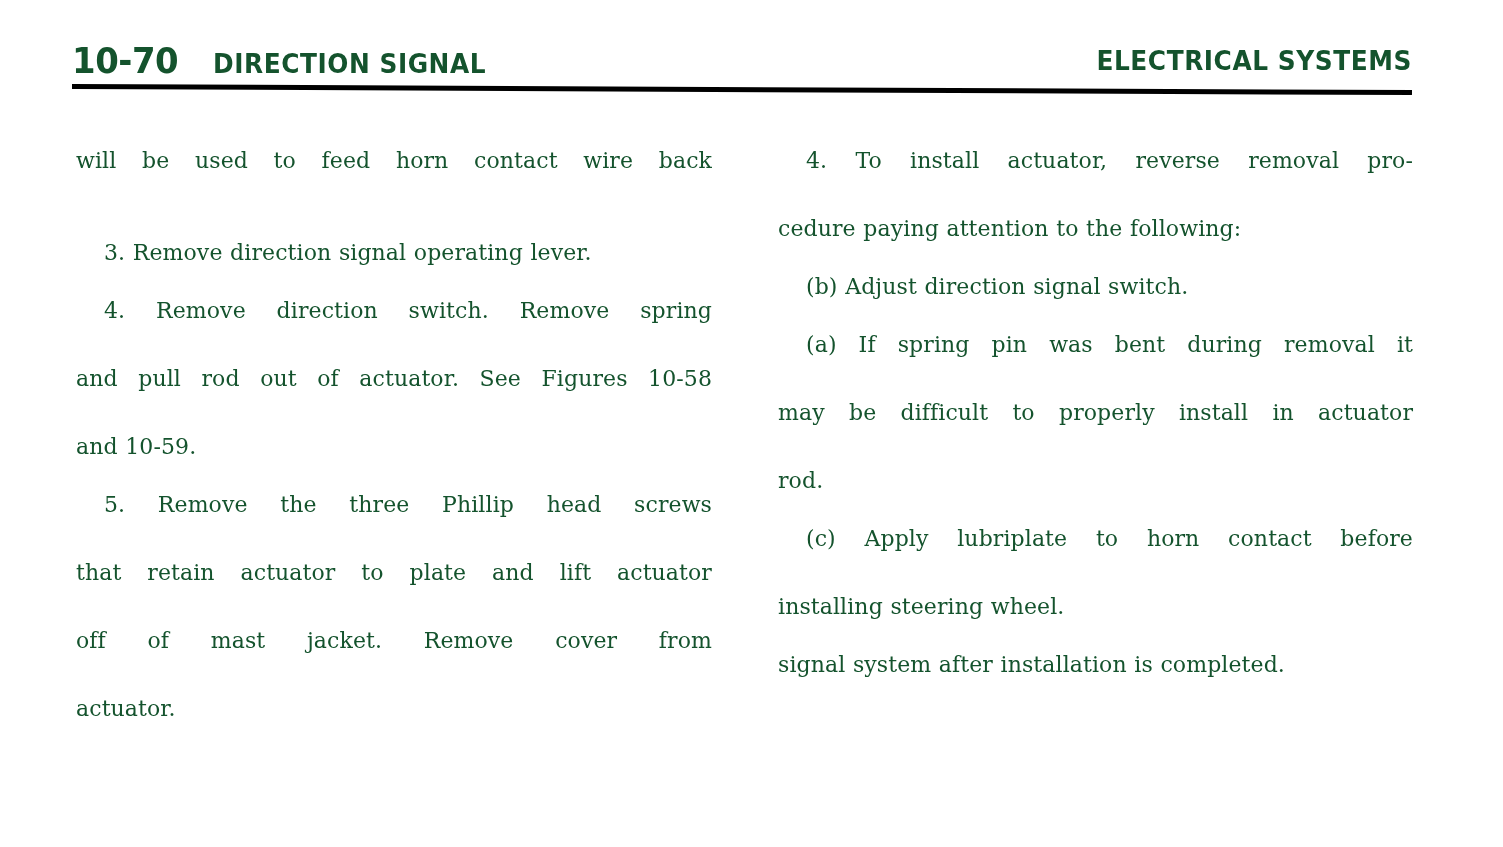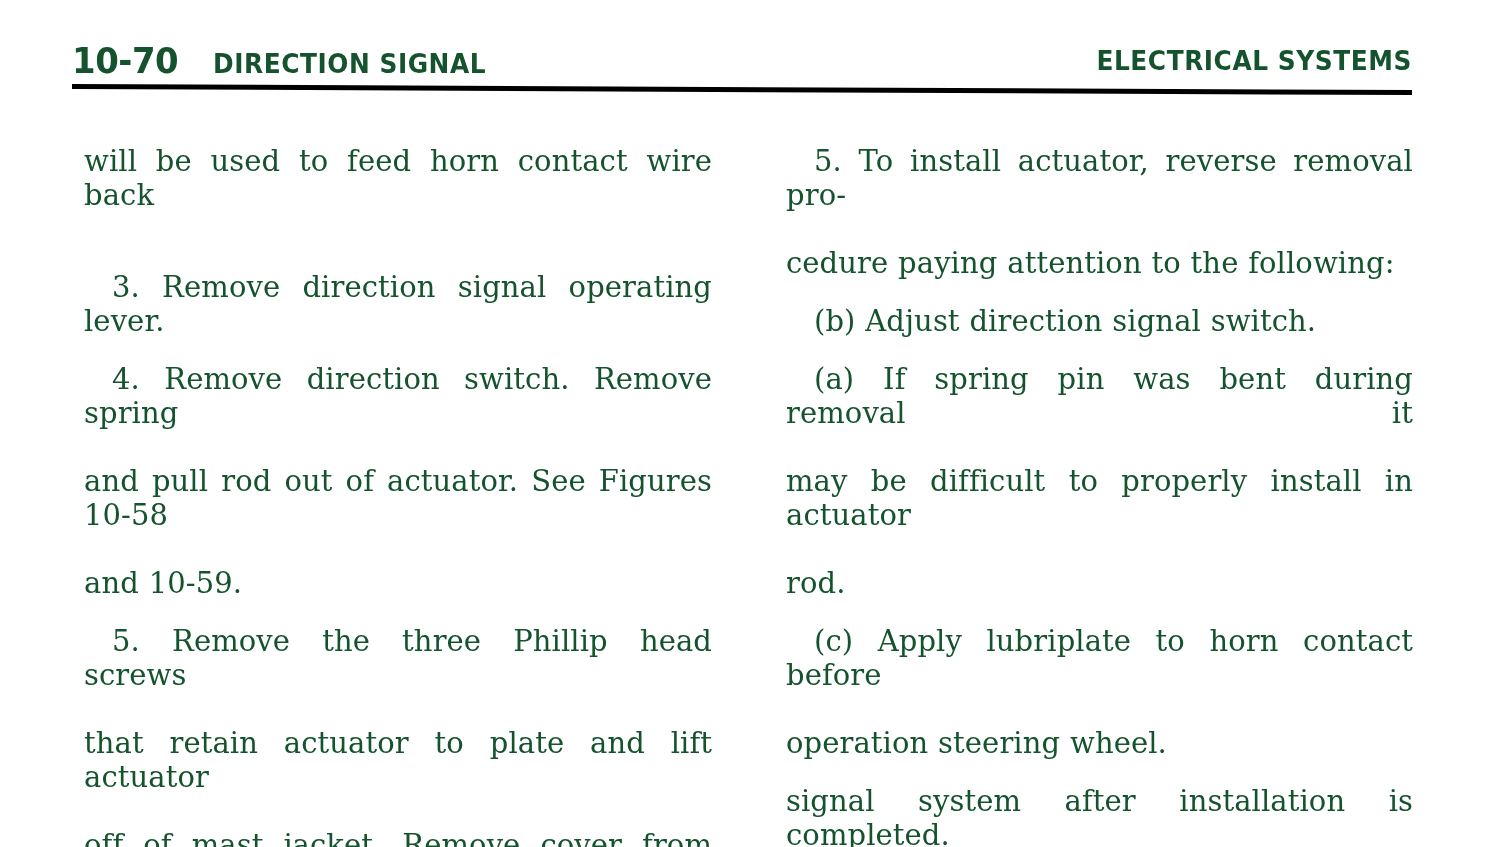--- a/index.html
+++ b/index.html
@@ -97,25 +97,25 @@
 
   .col {
     position: absolute;
     top: 0;
   }
 
   .col-left  { left: 76px;  width: 636px; }
   .col-right { left: 778px; width: 635px; }
 
   .para {
-    font-size: 29px;
+    font-size: 22px;
     line-height: 34px;
     text-align: justify;
     text-justify: inter-word;
-    margin: 0 0 24px 8px;
+    margin: 0 0 24px 0;
     letter-spacing: 0.1px;
     word-spacing: 0.5px;
   }
 
   .para:last-child { margin-bottom: 0; }
 
   
   .lines { }
 
   .lines .ln {
@@ -167,34 +167,34 @@
         <p class="para lines">
           <span class="ln first" style="text-indent: 28px;">5. Remove the three Phillip head screws</span>
           <span class="ln">that retain actuator to plate and lift actuator</span>
           <span class="ln">off of mast jacket. Remove cover from</span>
           <span class="ln end">actuator.</span>
         </p>
       </div>
 
     <div class="col col-right">
         <p class="para lines">
-          <span class="ln first" style="text-indent: 28px;">5. To install actuator, reverse removal pro-</span>
+          <span class="ln first" style="text-indent: 28px;">4. To install actuator, reverse removal pro-</span>
           <span class="ln end">cedure paying attention to the following:</span>
         </p>
         <p class="para lines">
           <span class="ln end first" style="text-indent: 28px;">(b) Adjust direction signal switch.</span>
         </p>
         <p class="para lines">
           <span class="ln first" style="text-indent: 28px;">(a) If spring pin was bent during removal it</span>
           <span class="ln">may be difficult to properly install in actuator</span>
           <span class="ln end">rod.</span>
         </p>
         <p class="para lines">
           <span class="ln first" style="text-indent: 28px;">(c) Apply lubriplate to horn contact before</span>
-          <span class="ln end">operation steering wheel.</span>
+          <span class="ln end">installing steering wheel.</span>
         </p>
         <p class="para lines">
           <span class="ln end">signal system after installation is completed.</span>
         </p>
       </div>
 
   </div>
 
 </div>
 

